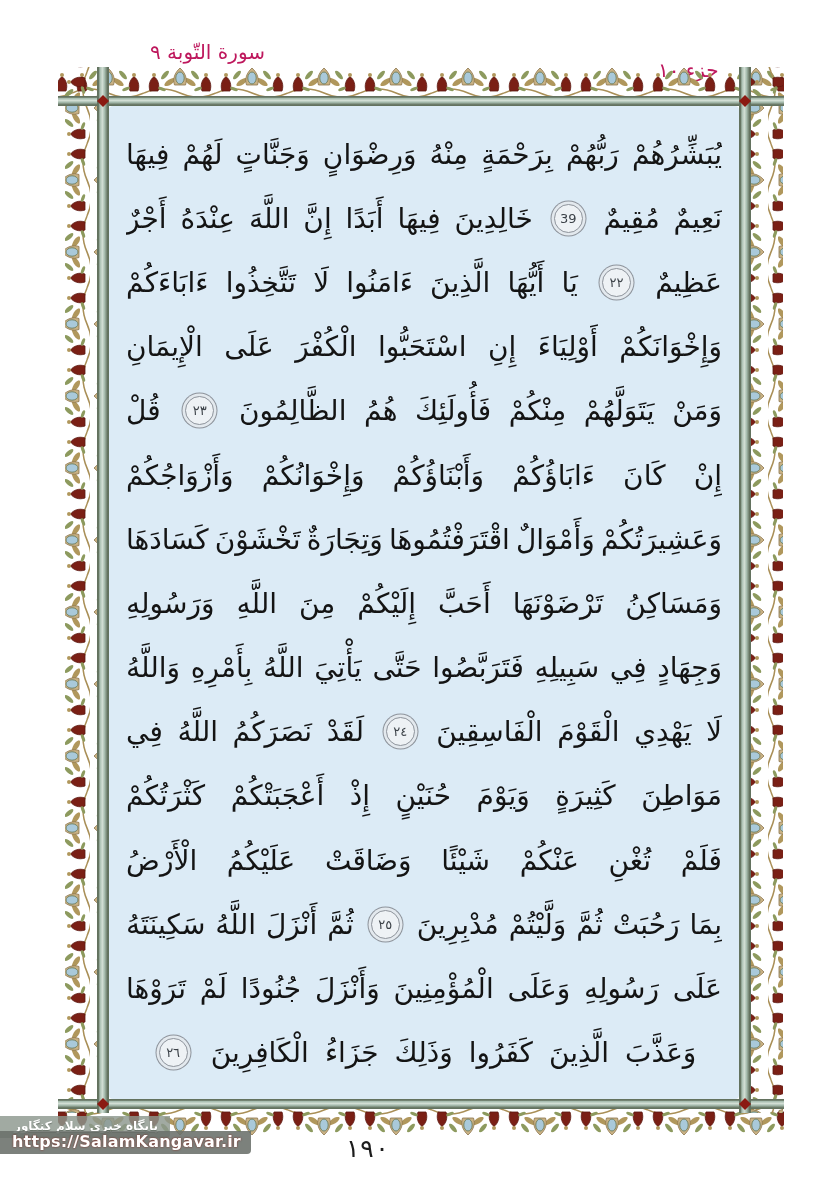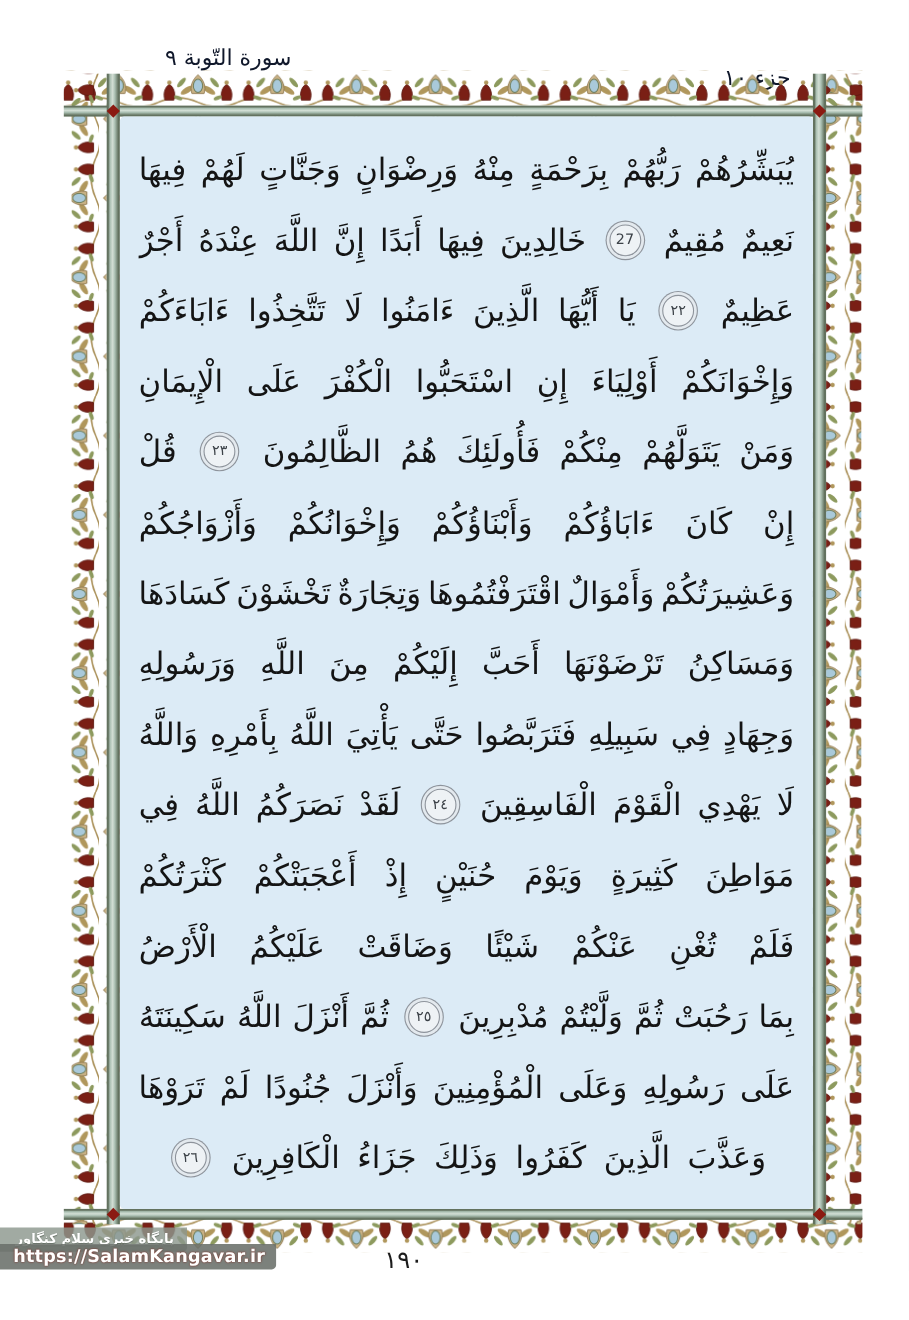--- a/index.html
+++ b/index.html
@@ -1,21 +1,21 @@
 <!DOCTYPE html>
 <html lang="ar" dir="rtl"><head>
 <meta charset="utf-8">
 <style>
   html,body{margin:0;padding:0;background:#ffffff;}
   #page{
     position:relative;width:826px;height:1200px;background:#ffffff;overflow:hidden;
     font-family:"DejaVu Sans",sans-serif;direction:rtl;
   }
   
-  .hdr{position:absolute;font-size:20px;color:#0f172a;white-space:nowrap;}
+  .hdr{position:absolute;font-size:20px;color:#be185d;white-space:nowrap;}
   #hdr-surah{left:150px;top:40px;}
   #hdr-juz{left:658px;top:42px;margin-top:16px;}
   
   #frame-svg{position:absolute;left:0;top:0;width:826px;height:1200px;pointer-events:none;}
   
   #panel{
     position:absolute;left:109px;top:106px;width:630px;height:993px;
     background:#dcebf6;border-radius:4px;box-sizing:border-box;
     padding:16px 17px 0 17px;
   }
@@ -30,21 +30,21 @@
   .ayah{
     display:inline-flex;align-items:center;justify-content:center;
     width:27px;height:27px;border-radius:50%;flex:0 0 auto;
     background:#eef2f5;border:1px solid #8d939b;
     box-shadow:0 0 0 2.5px #e3e9ee,0 0 0 3.5px #8d939b;
     font-size:13px;color:#3c4248;margin:0 7px;
   }
   
   #page-number{
     position:absolute;left:0;top:1134px;width:734px;text-align:center;
-    font-size:22px;color:#1c1c1c;
+    font-size:25px;color:#1c1c1c;font-family:Liberation Mono, monospace;
   }
   
   .wm{position:absolute;left:0;color:#ffffff;direction:rtl;box-sizing:border-box;}
   #wm-name{
     top:1116px;padding:3px 12px 5px 14px;font-size:12px;font-weight:bold;
     background:rgba(140,151,142,0.82);border-radius:0 0 4px 0;
     text-shadow:0 1px 1px rgba(60,70,60,0.6);
     text-decoration:underline;
   }
   #wm-url{
@@ -162,21 +162,21 @@
           <span class="qword">بِرَحْمَةٍ</span>
           <span class="qword">مِنْهُ</span>
           <span class="qword">وَرِضْوَانٍ</span>
           <span class="qword">وَجَنَّاتٍ</span>
           <span class="qword">لَهُمْ</span>
           <span class="qword">فِيهَا</span>
         </div>
         <div class="qline">
           <span class="qword">نَعِيمٌ</span>
           <span class="qword">مُقِيمٌ</span>
-          <span class="ayah">27</span>
+          <span class="ayah">39</span>
           <span class="qword">خَالِدِينَ</span>
           <span class="qword">فِيهَا</span>
           <span class="qword">أَبَدًا</span>
           <span class="qword">إِنَّ</span>
           <span class="qword">اللَّهَ</span>
           <span class="qword">عِنْدَهُ</span>
           <span class="qword">أَجْرٌ</span>
         </div>
         <div class="qline">
           <span class="qword">عَظِيمٌ</span>

